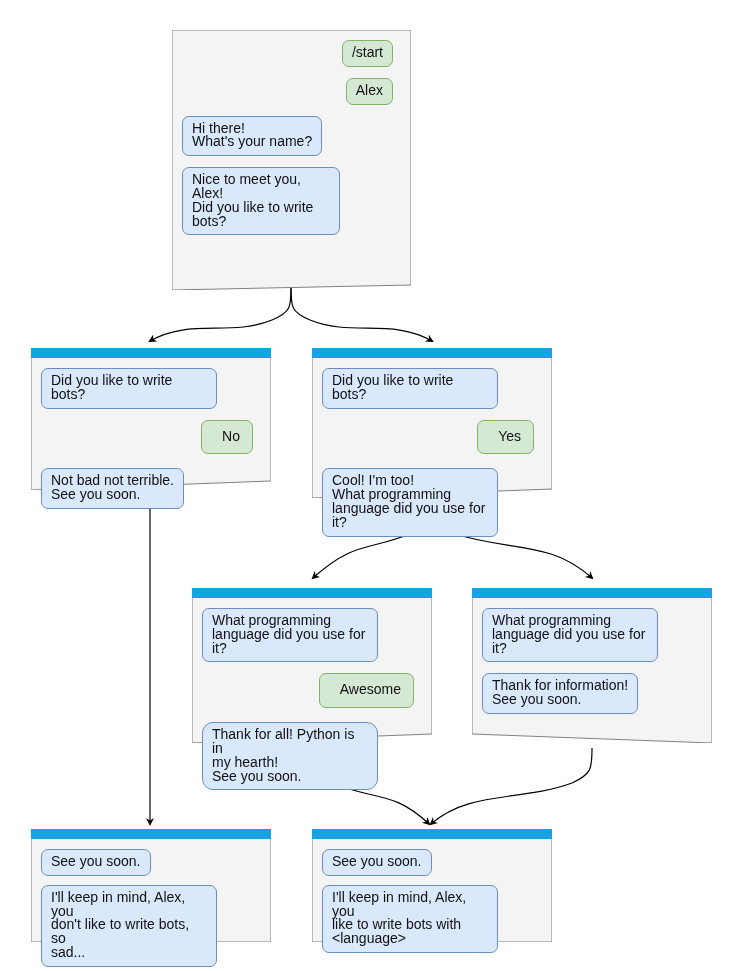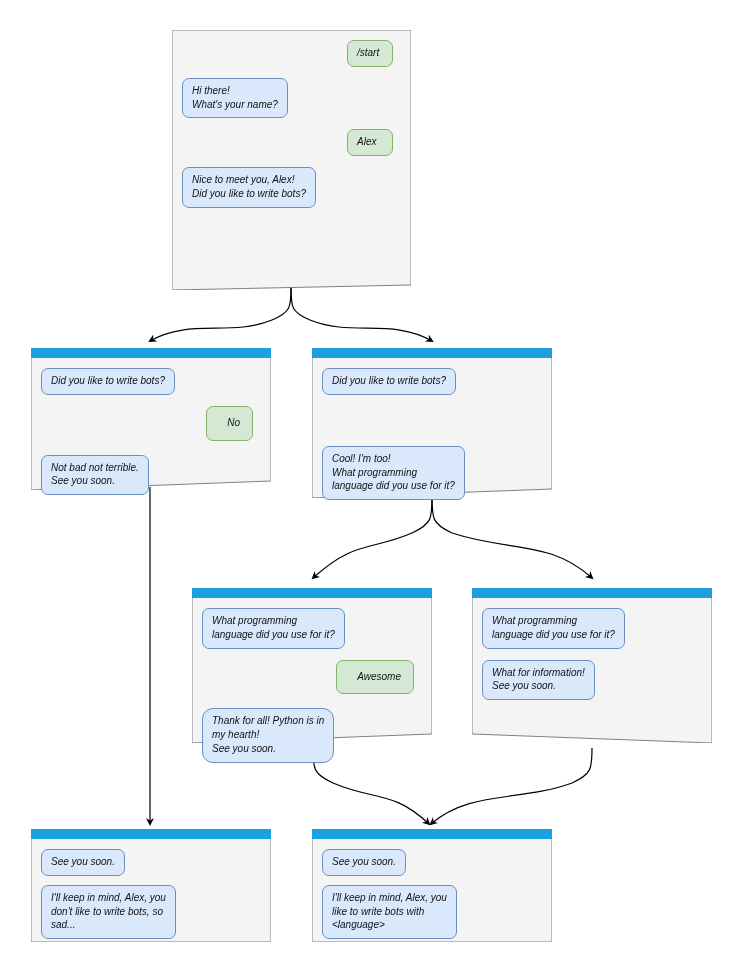--- a/index.html
+++ b/index.html
@@ -93,27 +93,26 @@
   .row {
     display: flex;
     margin-bottom: 11px;
   }
   .row.left  { justify-content: flex-start; }
   .row.right { justify-content: flex-end; padding-right: 8px; }
 
   .bubble {
     border-radius: 7px;
     padding: 5px 9px 6px 9px;
-    font-size: 10px;
+    font-size: 14px;
     line-height: 13.8px;
     color: #111111;
     box-sizing: border-box;
     white-space: pre-line;
     max-width: 72%;
-    font-style: italic;
   }
   .bubble.bot {
     background: #dae8fc;
     border: 1px solid #6c8ebf;
   }
   .bubble.user {
     background: #d5e8d4;
     border: 1px solid #82b366;
     text-align: left;
     min-width: 46px;
@@ -152,26 +151,26 @@
   <div class="node" style="left:172px; top:30px; width:239px; height:260px;">
 
     <svg width="239" height="260" style="position:absolute;left:0;top:0;">
       <polygon points="0,0 239,0 239,255 0,260" fill="#f4f4f4" stroke="#808080" stroke-width="1"></polygon>
     </svg>
     <div class="node-main" style="border:none; background:transparent; height:100%;">
       <div class="chat-area">
         <div class="row right">
           <div class="bubble user">/start</div>
         </div>
+        <div class="row right">
+          <div class="bubble user">Alex</div>
+        </div>
         <div class="row left">
           <div class="bubble bot">Hi there!
 What's your name?</div>
-        </div>
-        <div class="row right">
-          <div class="bubble user">Alex</div>
         </div>
         <div class="row left">
           <div class="bubble bot">Nice to meet you, Alex!
 Did you like to write bots?</div>
         </div>
       </div>
     </div>
   </div>
 
   <div class="node" style="left:31px; top:348px; width:240px; height:142px;">
@@ -198,22 +197,25 @@
   <div class="node" style="left:312px; top:348px; width:240px; height:150px;">
     <svg width="240" height="150" style="position:absolute;left:0;top:0;">
       <polygon points="0,0 240,0 240,141 0,150" fill="#f4f4f4" stroke="#808080" stroke-width="1"></polygon>
     </svg>
     <div class="node-main" style="border:none; background:transparent; height:100%;">
       <div class="header-bar"></div>
       <div class="chat-area">
         <div class="row left">
           <div class="bubble bot" style="max-width:80%;">Did you like to write bots?</div>
         </div>
-        <div class="row left">
-          <div class="bubble bot" style="max-width:80%;margin-top:40px;">Cool! I'm too!
+        <div class="row right" style="margin-bottom:14px;">
+          <div class="bubble user pad">Yes</div>
+        </div>
+        <div class="row left">
+          <div class="bubble bot" style="max-width:80%;">Cool! I'm too!
 What programming
 language did you use for it?</div>
         </div>
       </div>
     </div>
   </div>
 
   <div class="node" style="left:192px; top:588px; width:240px; height:155px;">
     <svg width="240" height="155" style="position:absolute;left:0;top:0;">
       <polygon points="0,0 240,0 240,146 0,155" fill="#f4f4f4" stroke="#808080" stroke-width="1"></polygon>
@@ -242,21 +244,21 @@
       <polygon points="0,0 240,0 240,155 0,146" fill="#f4f4f4" stroke="#808080" stroke-width="1"></polygon>
     </svg>
     <div class="node-main" style="border:none; background:transparent; height:100%;">
       <div class="header-bar"></div>
       <div class="chat-area">
         <div class="row left">
           <div class="bubble bot" style="max-width:80%;">What programming
 language did you use for it?</div>
         </div>
         <div class="row left">
-          <div class="bubble bot" style="max-width:80%;">What for information!
+          <div class="bubble bot" style="max-width:80%;">Thank for information!
 See you soon.</div>
         </div>
       </div>
     </div>
   </div>
 
   <div class="node" style="left:31px; top:829px; width:240px; height:113px;">
     <svg width="240" height="113" style="position:absolute;left:0;top:0;">
       <polygon points="0,0 240,0 240,113 0,113" fill="#f4f4f4" stroke="#808080" stroke-width="1"></polygon>
     </svg>

